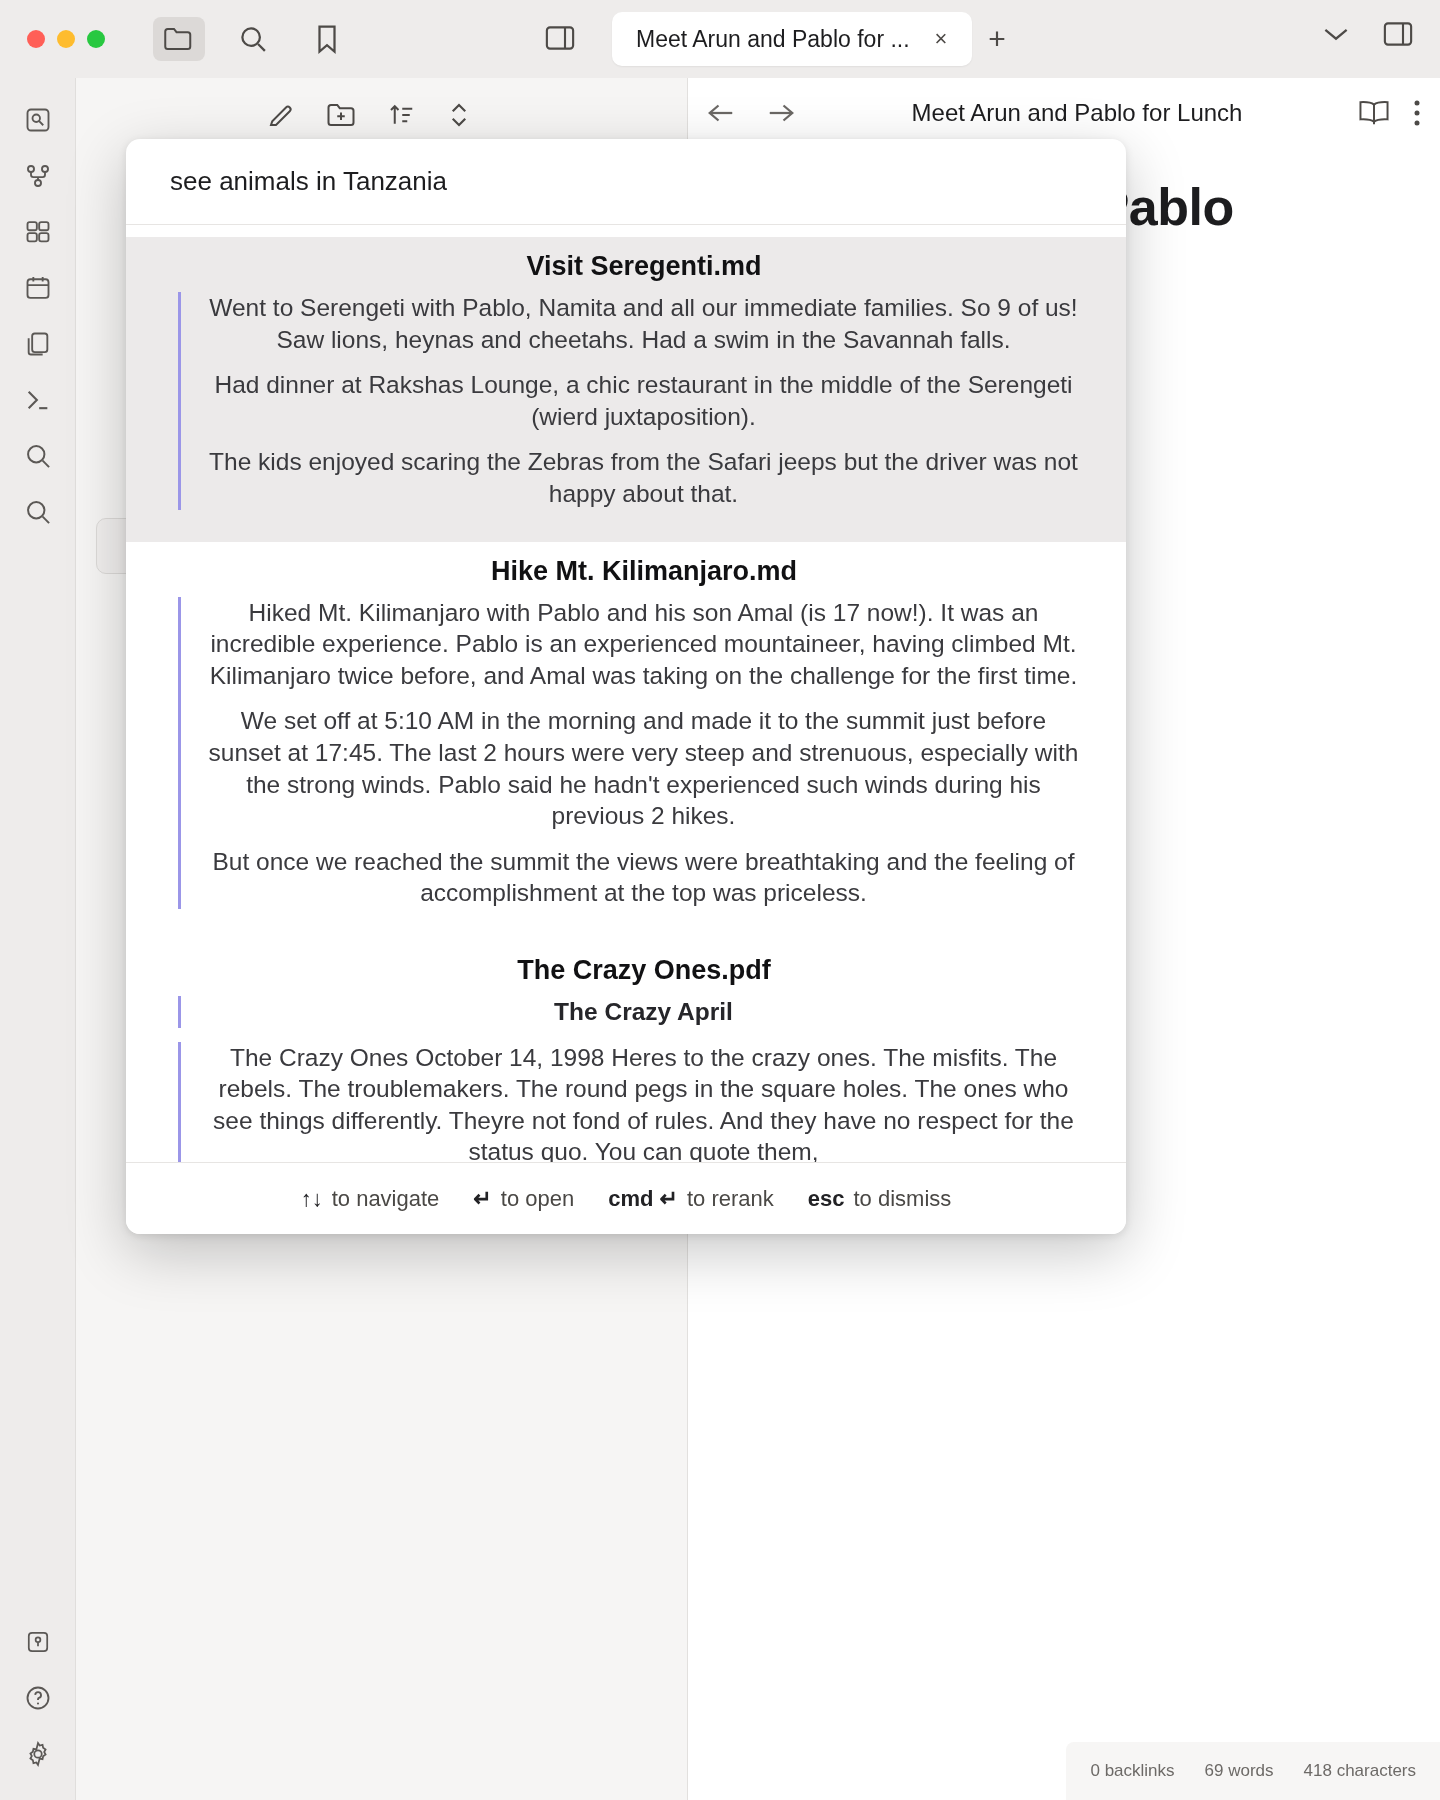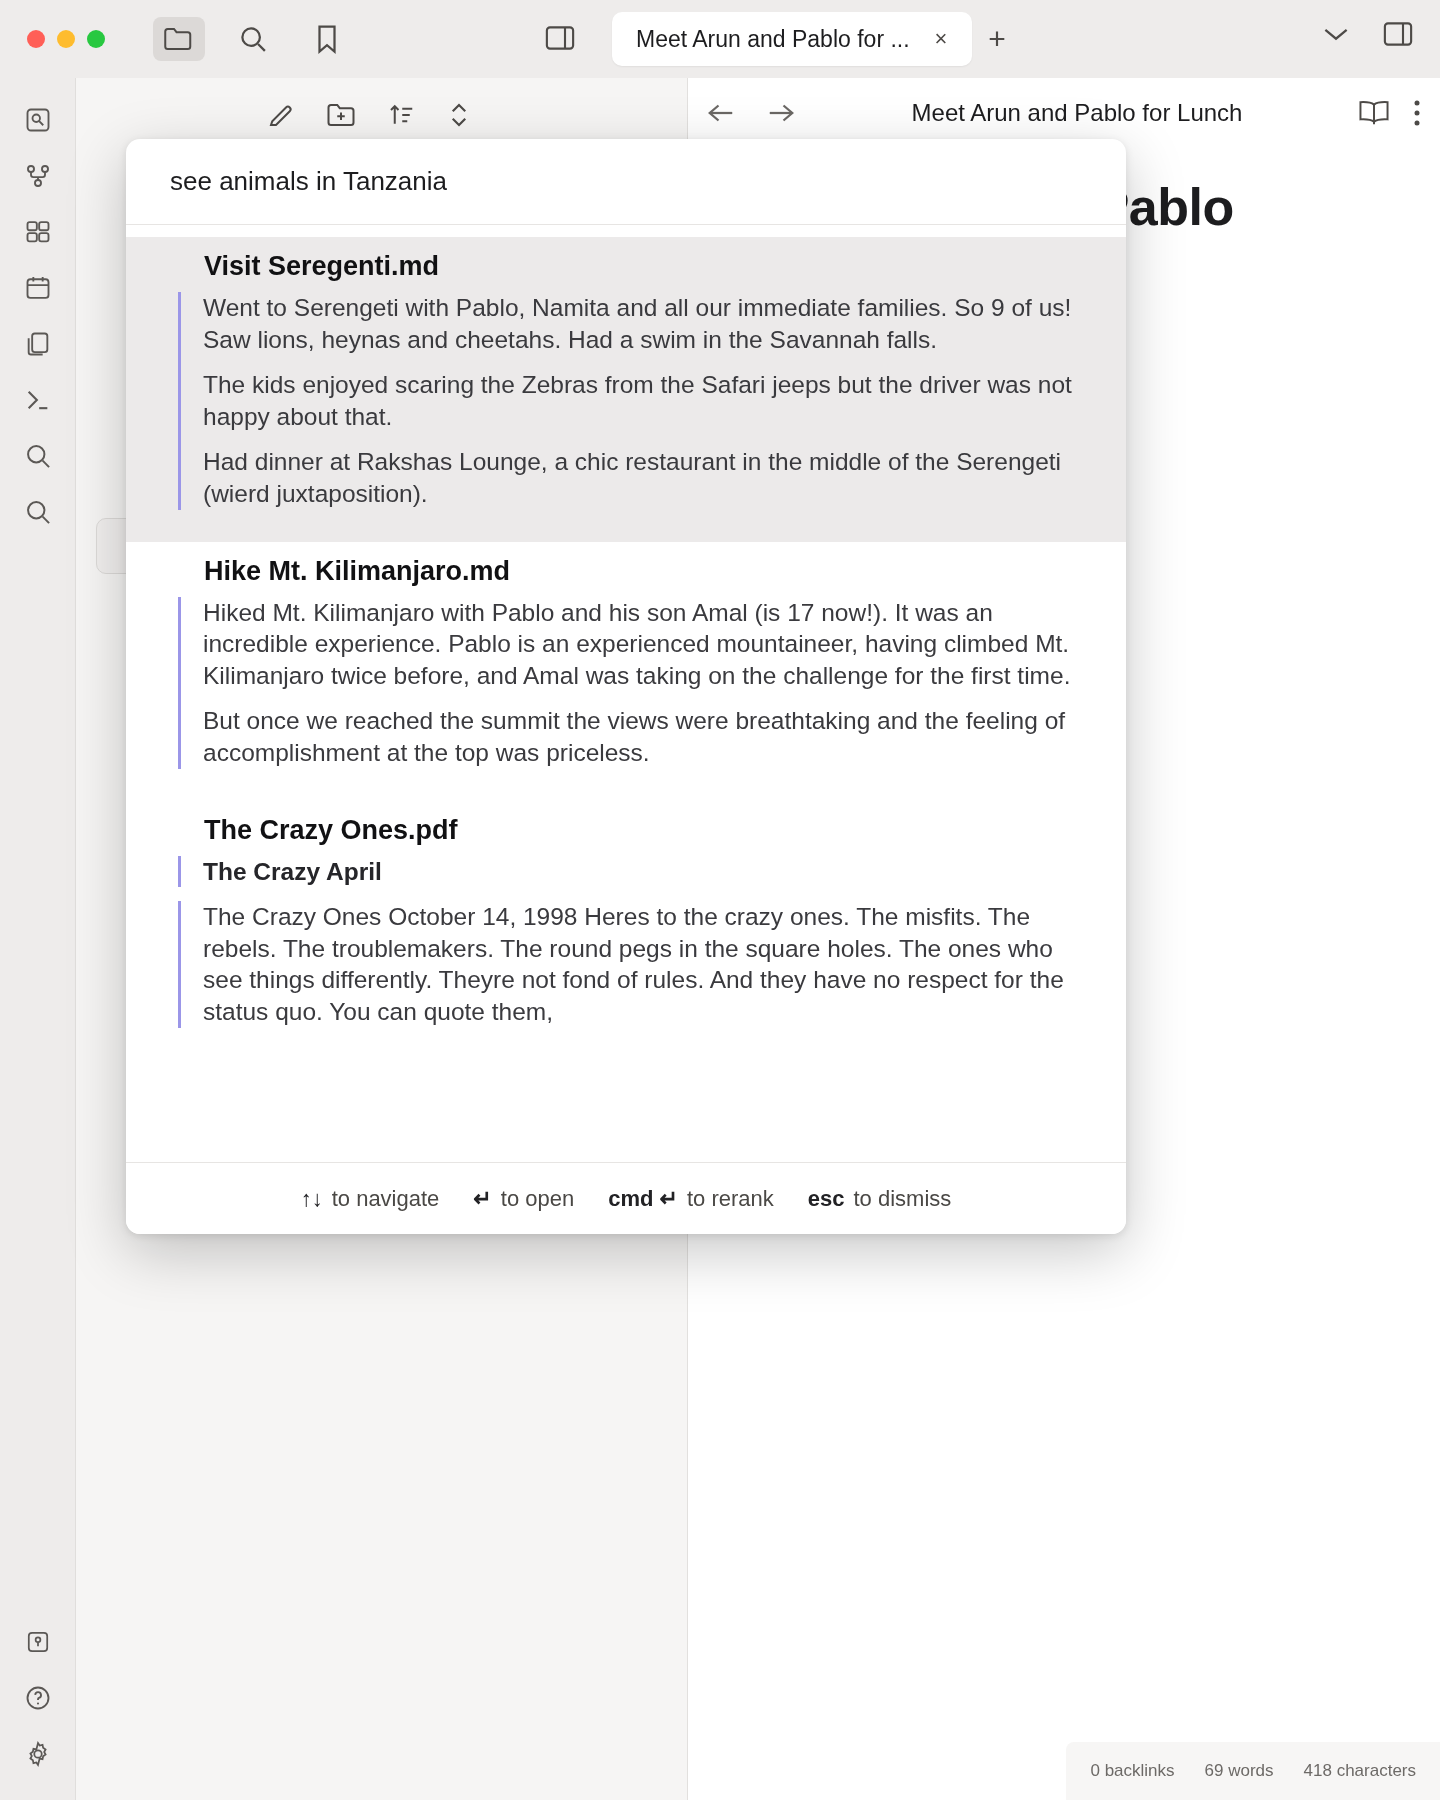--- a/index.html
+++ b/index.html
@@ -183,20 +183,21 @@
   }
   .palette {
     position: absolute;
     left: 126px; top: 139px;
     width: 1000px; height: 1095px;
     background: #ffffff;
     border-radius: 14px;
     box-shadow: 0 18px 60px rgba(0,0,0,0.22), 0 2px 8px rgba(0,0,0,0.10);
     display: flex; flex-direction: column;
     overflow: hidden;
+    text-align: center;
   }
   .palette-input {
     height: 86px;
     display: flex; align-items: center;
     padding: 0 44px;
     border-bottom: 1px solid #e7e5e3;
   }
   .palette-input .q {
     font-size: 26px; color: #1d1d1f;
   }
@@ -479,31 +480,32 @@
       <span class="q" placeholder="Search your notes">see animals in Tanzania</span>
     </div>
 
     <div class="palette-results">
 
       <div class="result selected">
         <div class="result-title">Visit Seregenti.md</div>
         <div class="snips">
           <div class="snip spaced">
             <p>Went to Serengeti with Pablo, Namita and all our immediate families. So 9 of us! Saw lions, heynas and cheetahs. Had a swim in the Savannah falls.</p>
+            <p>Had dinner at Rakshas Lounge, a chic restaurant in the middle of the Serengeti (wierd juxtaposition).</p>
             <p>The kids enjoyed scaring the Zebras from the Safari jeeps but the driver was not happy about that.</p>
-            <p>Had dinner at Rakshas Lounge, a chic restaurant in the middle of the Serengeti (wierd juxtaposition).</p>
           </div>
         </div>
       </div>
 
       <div class="result">
         <div class="result-title">Hike Mt. Kilimanjaro.md</div>
         <div class="snips">
           <div class="snip spaced">
             <p>Hiked Mt. Kilimanjaro with Pablo and his son Amal (is 17 now!). It was an incredible experience. Pablo is an experienced mountaineer, having climbed Mt. Kilimanjaro twice before, and Amal was taking on the challenge for the first time.</p>
+            <p>We set off at 5:10 AM in the morning and made it to the summit just before sunset at 17:45. The last 2 hours were very steep and strenuous, especially with the strong winds. Pablo said he hadn't experienced such winds during his previous 2 hikes.</p>
             <p>But once we reached the summit the views were breathtaking and the feeling of accomplishment at the top was priceless.</p>
           </div>
         </div>
       </div>
 
       <div class="result">
         <div class="result-title">The Crazy Ones.pdf</div>
         <div class="snips">
           <div class="snip">
             <p class="bold">The Crazy April</p>

